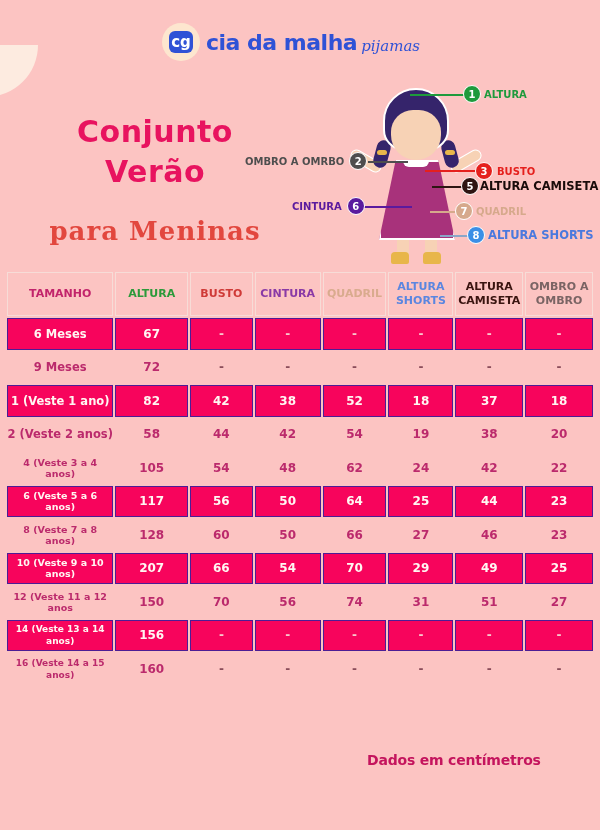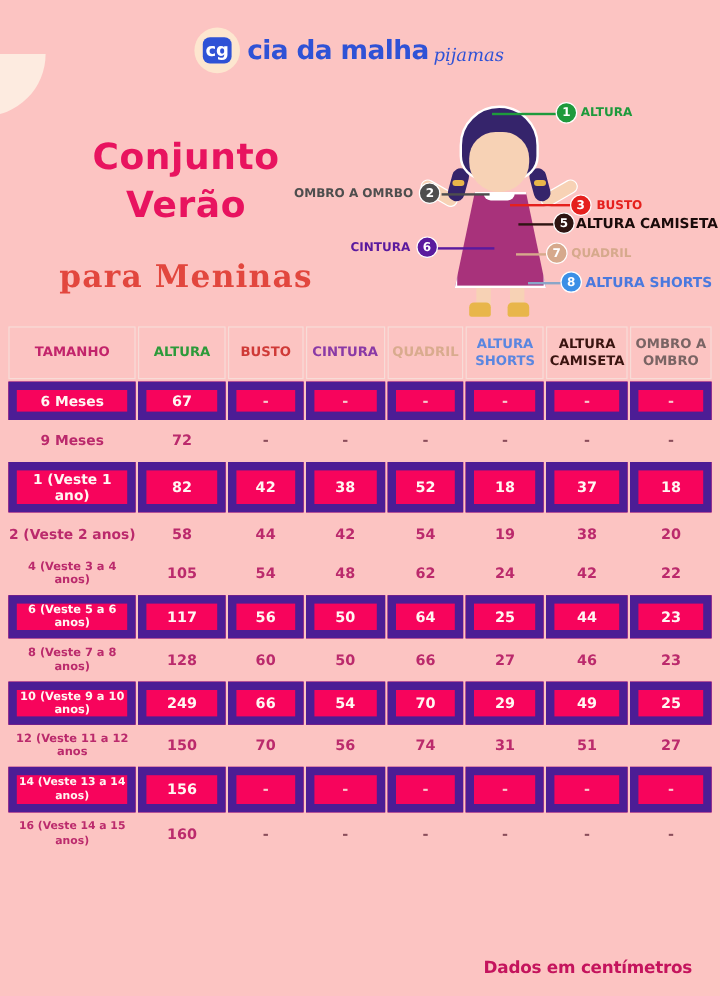--- a/index.html
+++ b/index.html
@@ -69,29 +69,29 @@
 
     .callout { position: absolute; display: flex; align-items: center; font-weight: bold; font-size: 11px; font-family: "DejaVu Sans", sans-serif; white-space: nowrap; }
     .num { width: 18px; height: 18px; border-radius: 50%; color: #fff; font-size: 10px; text-align: center; line-height: 18px; font-weight: bold; flex: none; border: 1.5px solid #fff; }
     .line { position: absolute; height: 2px; }
 
     
     .size-table { position: absolute; left: 5px; top: 270px; width: 590px; border-collapse: separate; border-spacing: 2px; }
     .size-table th, .size-table td { text-align: center; font-family: "DejaVu Sans", sans-serif; font-weight: bold; }
     .size-table th { height: 44px; font-size: 11px; line-height: 14px; border: 1px solid #f7dcd7; background: #fcc4c2; }
     .size-table td { height: 31.5px; font-size: 12px; }
-    .row-hi td { background: #f7045c; color: #fff6f2; border: 7px solid #4c1d95; }
+    .row-hi td { background: #f7045c; color: #fff6f2; border: 1px solid #4c1d95; }
     .row-lo td { background: transparent; color: #bb2a6c; }
     .row-lo td.dash { color: #8a4d5a; }
     .row-hi td.dash { color: #f8c7cc; }
     .size-table td.size { font-size: 11.5px; }
     .size-table td.size.sm { font-size: 9.5px; }
     .size-table td.size.xs { font-size: 9px; line-height: 12px; }
 
-    .footer-note { position: absolute; left: 367px; top: 799px; font-family: "DejaVu Sans", sans-serif; font-weight: bold; font-size: 14px; color: #c4145d; letter-spacing: -0.2px; margin-left: 36px; }
+    .footer-note { position: absolute; left: 367px; top: 752px; font-family: "DejaVu Sans", sans-serif; font-weight: bold; font-size: 14px; color: #c4145d; letter-spacing: -0.2px; }
   </style>
 </head>
 <body>
 
 <div class="corner-blob"></div>
 
 <div class="logo">
   <div class="logo-badge">
     <div class="logo-mark">cg</div>
   </div>
@@ -248,21 +248,21 @@
       <td>128</td>
       <td>60</td>
       <td>50</td>
       <td>66</td>
       <td>27</td>
       <td>46</td>
       <td>23</td>
     </tr>
     <tr class="row-hi">
       <td class="size sm">10 (Veste 9 a 10 anos)</td>
-      <td>249</td>
+      <td>207</td>
       <td>66</td>
       <td>54</td>
       <td>70</td>
       <td>29</td>
       <td>49</td>
       <td>25</td>
     </tr>
     <tr class="row-lo">
       <td class="size sm">12 (Veste 11 a 12 anos</td>
       <td>150</td>

